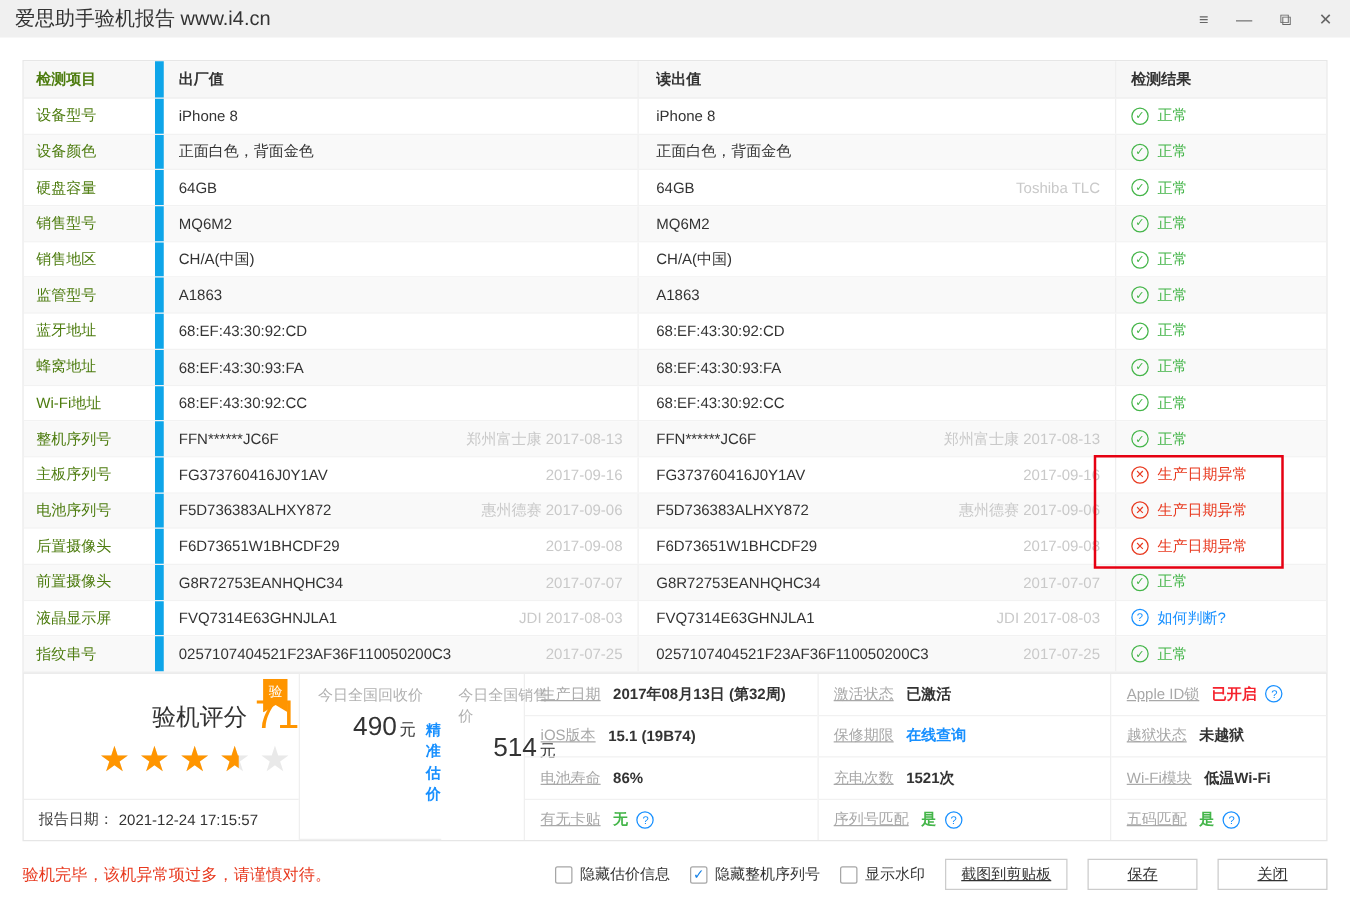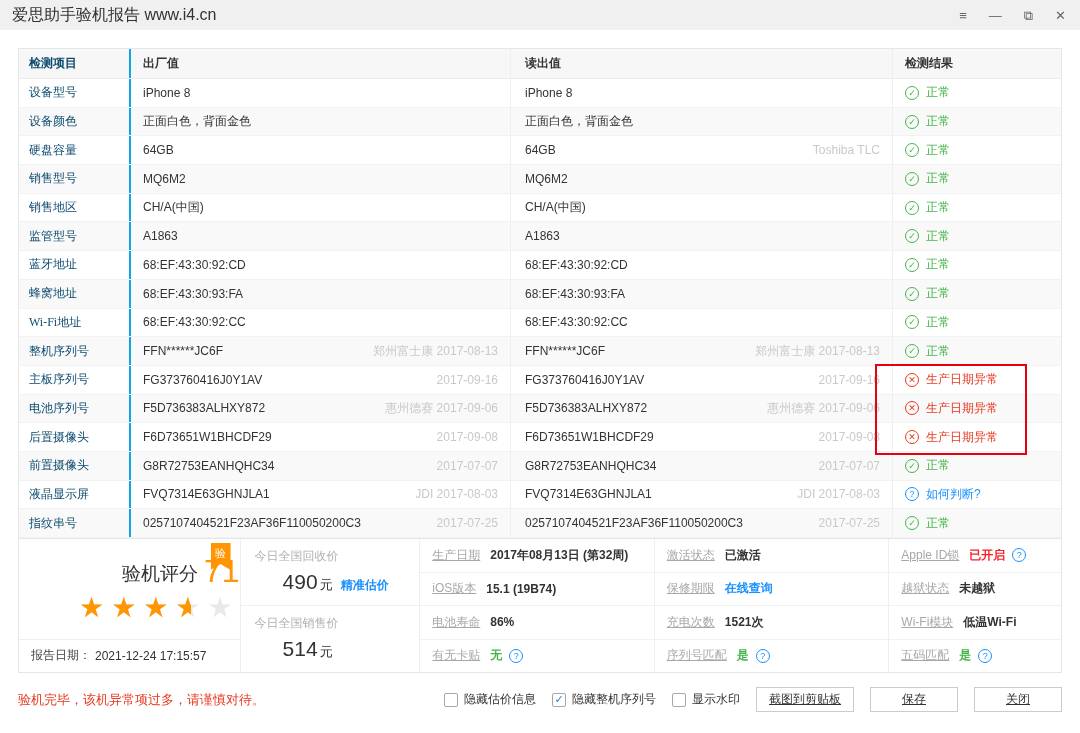--- a/index.html
+++ b/index.html
@@ -12,21 +12,21 @@
   .titlebar .spacer { flex:1; }
   .winbtn { color:#666; font-size:13px; margin-left:22px; cursor:pointer; line-height:1; }
 
   
   .container { position:relative; margin:18px 18px 0; width:1044px; border:1px solid #e6e6e6; background:#fff; }
 
   
   .t-head { display:flex; height:30px; background:#f7f7f7; font-weight:bold; align-items:center; border-bottom:1px solid #ececec; }
   .t-row  { display:flex; height:28.7px; align-items:center; border-bottom:1px solid #f2f2f2; background:#fff; }
   .t-row.alt { background:#f9f9f9; }
-  .c-item    { width:112px; padding-left:10px; border-right:2px solid #0ea5e9; height:100%; display:flex; align-items:center; color:#0c4a6e;font-family:Liberation Serif, serif; }
+  .c-item    { width:112px; padding-left:10px; border-right:7px solid #0ea5e9; height:100%; display:flex; align-items:center; color:#4d7c0f; }
   .c-factory { width:380px; padding:0 12px; border-right:1px solid #efefef; height:100%; display:flex; align-items:center; }
   .c-read    { width:382px; padding:0 12px 0 14px; border-right:1px solid #efefef; height:100%; display:flex; align-items:center; }
   .c-result  { width:168px; padding-left:12px; height:100%; display:flex; align-items:center; }
   .cell-val  { white-space:nowrap; }
   .cell-note { margin-left:auto; color:#c9c9c9; white-space:nowrap; }
 
   .res-icon { display:inline-flex; width:14px; height:14px; border-radius:50%; border:1px solid;
     align-items:center; justify-content:center; font-size:9px; margin-right:7px; flex:none; }
   .res-ok    { color:#44b549; }  .res-ok .res-icon    { border-color:#44b549; }
   .res-error { color:#e8391f; }  .res-error .res-icon { border-color:#e8391f; }
@@ -43,21 +43,21 @@
   .score-line { font-size:19px; color:#333; }
   .score-num { font-size:32px; color:#ff9500; margin-left:6px; vertical-align:-2px; }
   .stars { position:relative; font-size:28px; letter-spacing:7px; color:#e9e9e9; line-height:1.15; margin-top:2px; }
   .stars .fill { position:absolute; left:0; top:0; white-space:nowrap; overflow:hidden; color:#ff9500; }
   .badge { position:absolute; top:4px; right:9px; width:20px; height:27px; background:#ff9500; color:#fff;
     font-size:11px; text-align:center; padding-top:3px;
     clip-path:polygon(0 0,100% 0,100% 100%,50% 78%,0 100%); }
   .report-row { height:33.5px; border-top:1px solid #efefef; display:flex; align-items:center; padding-left:12px; color:#444; }
   .report-row b { color:#333; font-weight:normal; margin-left:4px;text-align:center; }
 
-  .price-panel { width:180px; display:flex; flex-direction:column; }
+  .price-panel { width:180px; display:flex; flex-direction:row; }
   .price-group { flex:1; padding:9px 0 0 14px; }
   .price-group:first-child { border-bottom:1px solid #efefef; }
   .price-label { color:#b0b0b0; }
   .price-line { margin-top:5px; display:flex; align-items:baseline; }
   .price-num { font-size:21px; color:#333;margin-left:28px; }
   .price-unit { font-size:13px; color:#333; margin-left:2px; }
   .price-link { color:#1890ff; font-weight:bold; margin-left:8px; cursor:pointer; }
 
   .info-col { display:flex; flex-direction:column; }
   .info-col.w1,.info-col.w2 { width:235px; }

